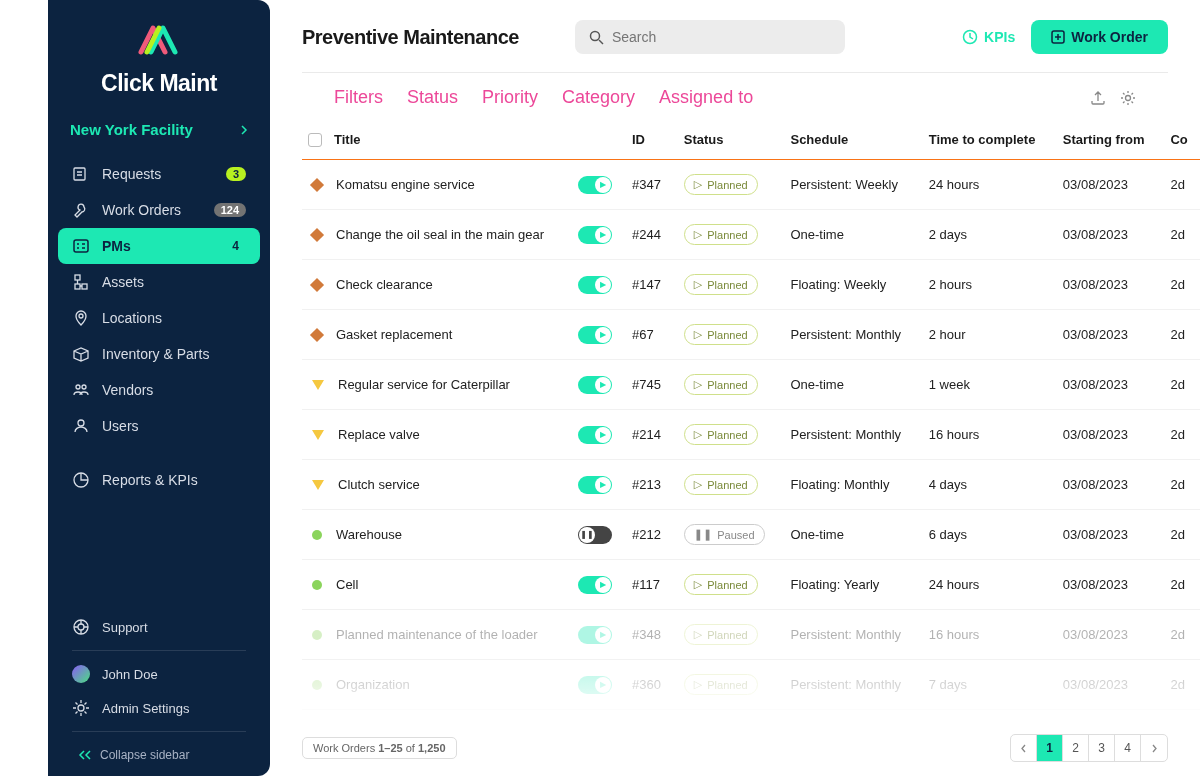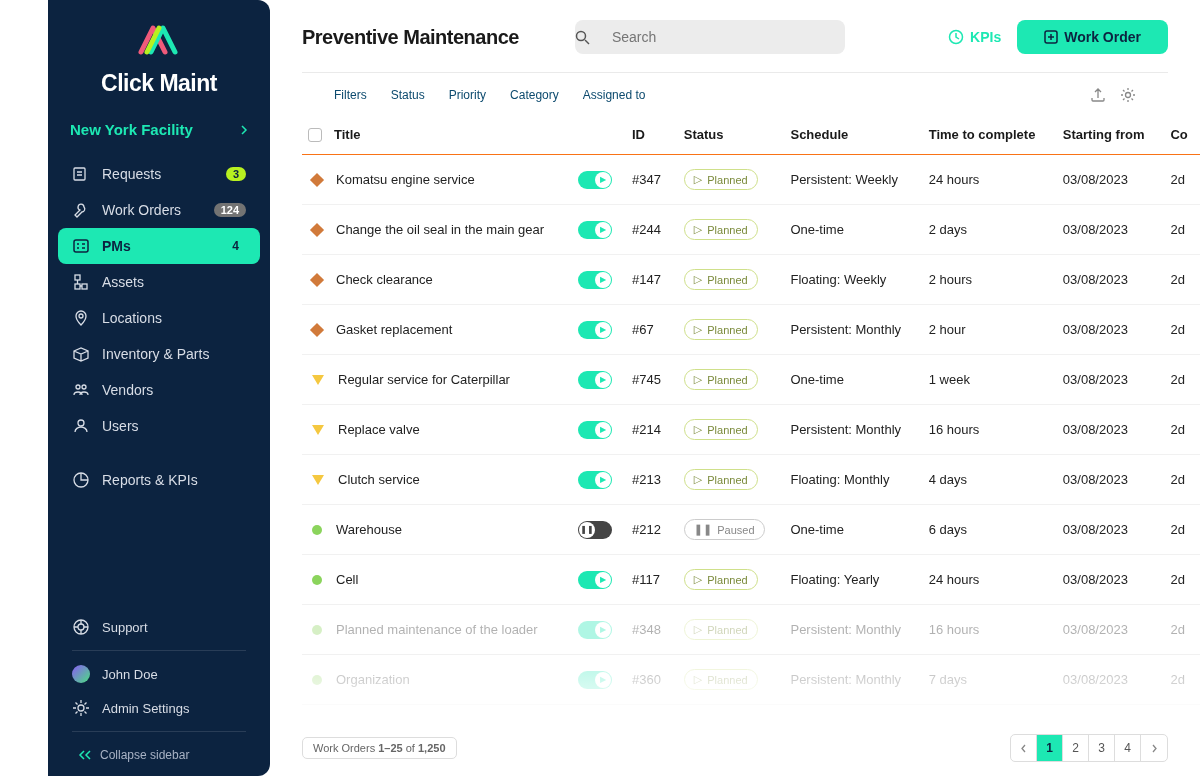--- a/index.html
+++ b/index.html
@@ -23,27 +23,27 @@
 .sidebar-bottom { padding: 8px 10px 0; }
 .sidebar-bottom .nav-item { font-size: 13px; padding: 8px 14px; }
 .divider { border-top: 1px solid rgba(255,255,255,0.12); margin: 6px 14px; }
 .collapse-row { display: flex; align-items: center; gap: 8px; padding: 10px 20px 14px; font-size: 12px; color: #a8b2c4; cursor: pointer; }
 .avatar { width: 18px; height: 18px; border-radius: 50%; background: linear-gradient(135deg,#8a5cf6,#4ade80); }
 
 
 .main { flex: 1; display: flex; flex-direction: column; padding: 0; overflow: hidden; }
 .header { display: flex; align-items: center; gap: 16px; padding: 20px 32px 18px; }
 .page-title { font-size: 20px; font-weight: 800; color: #1a1a1a; letter-spacing: -0.5px; flex-shrink: 0; }
-.search-box { flex: 1; max-width: 270px; margin-left: 40px; background: #ececec; border-radius: 8px; display: flex; align-items: center; padding: 9px 0; gap: 22px; }
+.search-box { flex: 1; max-width: 270px; margin-left: 40px; background: #ececec; border-radius: 8px; display: flex; align-items: center; padding: 9px 14px; gap: 8px; }
 .search-box input { border: none; background: transparent; outline: none; font-size: 14px; flex: 1; color: #555; }
 .kpis-link { display: flex; align-items: center; gap: 6px; color: #1de8b3; font-size: 14px; font-weight: 600; cursor: pointer; margin-left: auto; }
-.work-order-btn { background: #1de8b3; color: #0c2340; border: none; border-radius: 8px; padding: 9px 27px; font-size: 14px; font-weight: 600; display: flex; align-items: center; gap: 6px; cursor: pointer; }
+.work-order-btn { background: #1de8b3; color: #0c2340; border: none; border-radius: 8px; padding: 9px 20px; font-size: 14px; font-weight: 600; display: flex; align-items: center; gap: 6px; cursor: pointer; }
 
 .filters-row { display: flex; align-items: center; gap: 24px; padding: 0 32px 12px; border-top: 1px solid #eaeaea; padding-top: 14px; margin: 0 32px; }
-.filters-row span { color: #0c4a6e; font-size: 12px; cursor: pointer; }
+.filters-row span { color: #ec4899; font-size: 18px; cursor: pointer; }
 .filters-actions { margin-left: auto; display: flex; gap: 14px; color: #888; }
 
 
 .table-wrap { flex: 1; overflow: hidden; padding: 0 0 0 32px; position: relative; }
 .table { width: 100%; border-collapse: collapse; }
 .table th { text-align: left; font-size: 13px; font-weight: 700; color: #1a1a1a; padding: 12px 10px; border-bottom: 1px solid #f97316; white-space: nowrap; }
 .table th:first-child { padding-left: 6px; width: 320px; }
 .table td { padding: 14px 10px; font-size: 13px; color: #222; border-bottom: 1px solid #f1f1f1; white-space: nowrap; }
 .table tbody tr { height: 50px; }
 .title-cell { display: flex; align-items: center; gap: 14px; }

